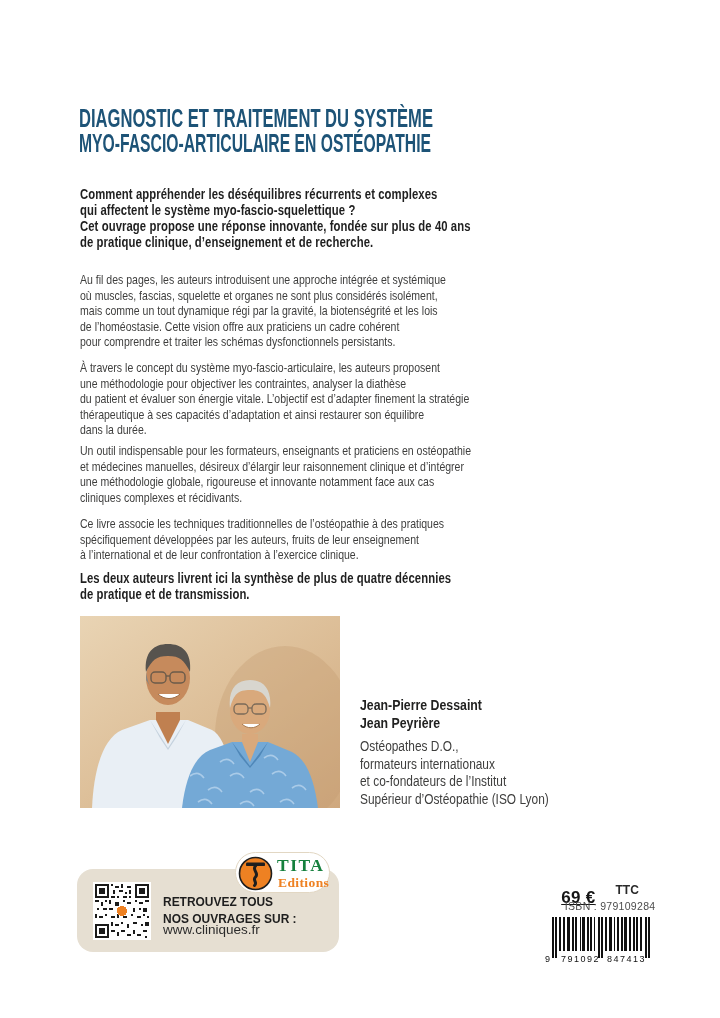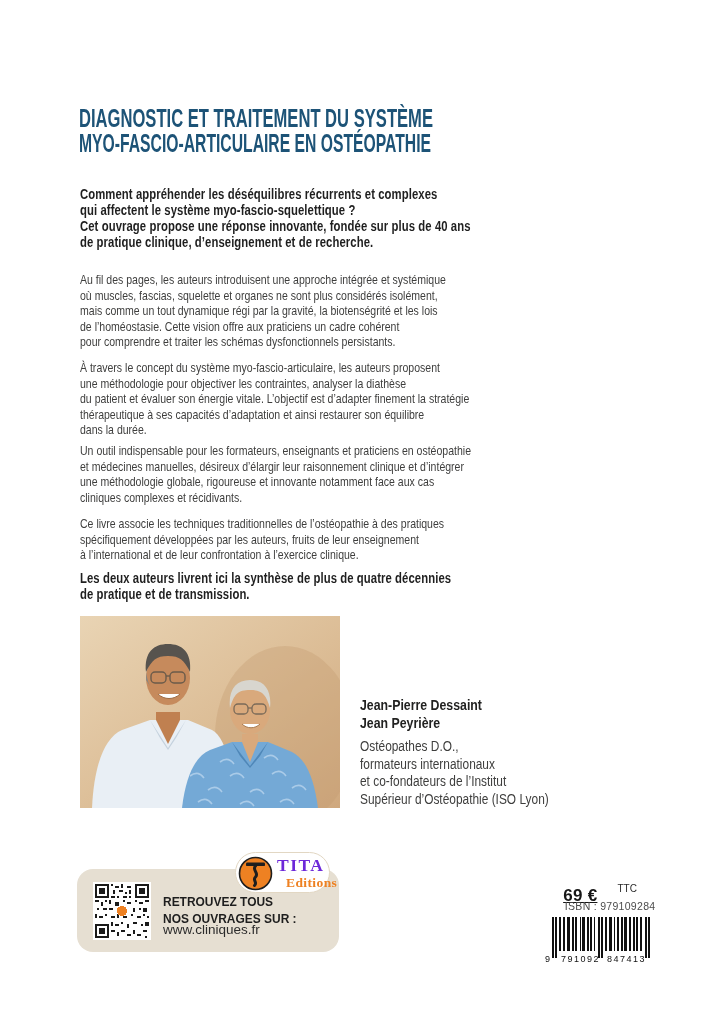--- a/index.html
+++ b/index.html
@@ -20,25 +20,25 @@
     left:235px; top:852px; width:95px; height:41px; background:#ffffff;
     border:1.5px solid #e2d7c3; border-radius:21px; box-sizing:border-box; z-index:3;
   }
   .beige-box {
     left:77px; top:869px; width:262px; height:83px;
     background:#e6dfd2; border-radius:16px; z-index:1;
   }
   .qr-wrap { left:93px; top:882px; width:58px; height:58px; background:#ffffff; border-radius:3px; z-index:2; }
   .promo-bold { left:163px; top:893px; font-size:13px; line-height:17px; font-weight:bold; color:#1e1e1e; z-index:2; }
   .promo-url { left:163px; top:922px; font-size:13.5px; line-height:16px; color:#2c2c2c; z-index:2; }
-  .tita-name { left:277px; top:855px; font-family:"Liberation Serif", serif; font-size:17.5px; font-weight:600; letter-spacing:1.5px; color:#6d28d9; z-index:4; }
-  .tita-sub  { left:278px; top:875px; font-family:"Liberation Serif", serif; font-size:13.5px; font-weight:600; letter-spacing:0.4px; color:#ee8122; z-index:4;margin-left:8px; }
+  .tita-name { left:277px; top:855px; font-family:"Liberation Serif", serif; font-size:17.5px; font-weight:600; letter-spacing:1.5px; color:#15803d; z-index:4; }
+  .tita-sub  { left:278px; top:875px; font-family:"Liberation Serif", serif; font-size:13.5px; font-weight:600; letter-spacing:0.4px; color:#ee8122; z-index:4; }
   .price-row { left:520px; top:883px; width:160px; text-align:center; color:#161616; }
   .price { font-size:17px; font-weight:600; letter-spacing:0.3px;text-decoration:underline; }
-  .tax { font-size:10px; font-weight:400; vertical-align:9px; margin-left:20px; color:#2a2a2a; }
+  .tax { font-size:12px; font-weight:700; vertical-align:9px; margin-left:20px; color:#2a2a2a; }
   .isbn { left:520px; top:900px; width:160px; text-align:right; font-size:10.5px; color:#4c4c4c; letter-spacing:0.3px; }
 </style>
 </head>
 <body>
 
 <div class="page">
 
   <svg class="abs" style="left:79px; top:95px;" width="420" height="70">
     <text x="0" y="32" font-family="Liberation Sans, sans-serif" font-weight="bold" font-size="25.5" fill="#1d5377" textLength="354" lengthAdjust="spacingAndGlyphs">DIAGNOSTIC ET TRAITEMENT DU SYSTÈME</text>
     <text x="0" y="57" font-family="Liberation Sans, sans-serif" font-weight="bold" font-size="25.5" fill="#1d5377" textLength="352" lengthAdjust="spacingAndGlyphs">MYO-FASCIO-ARTICULAIRE EN OSTÉOPATHIE</text>

